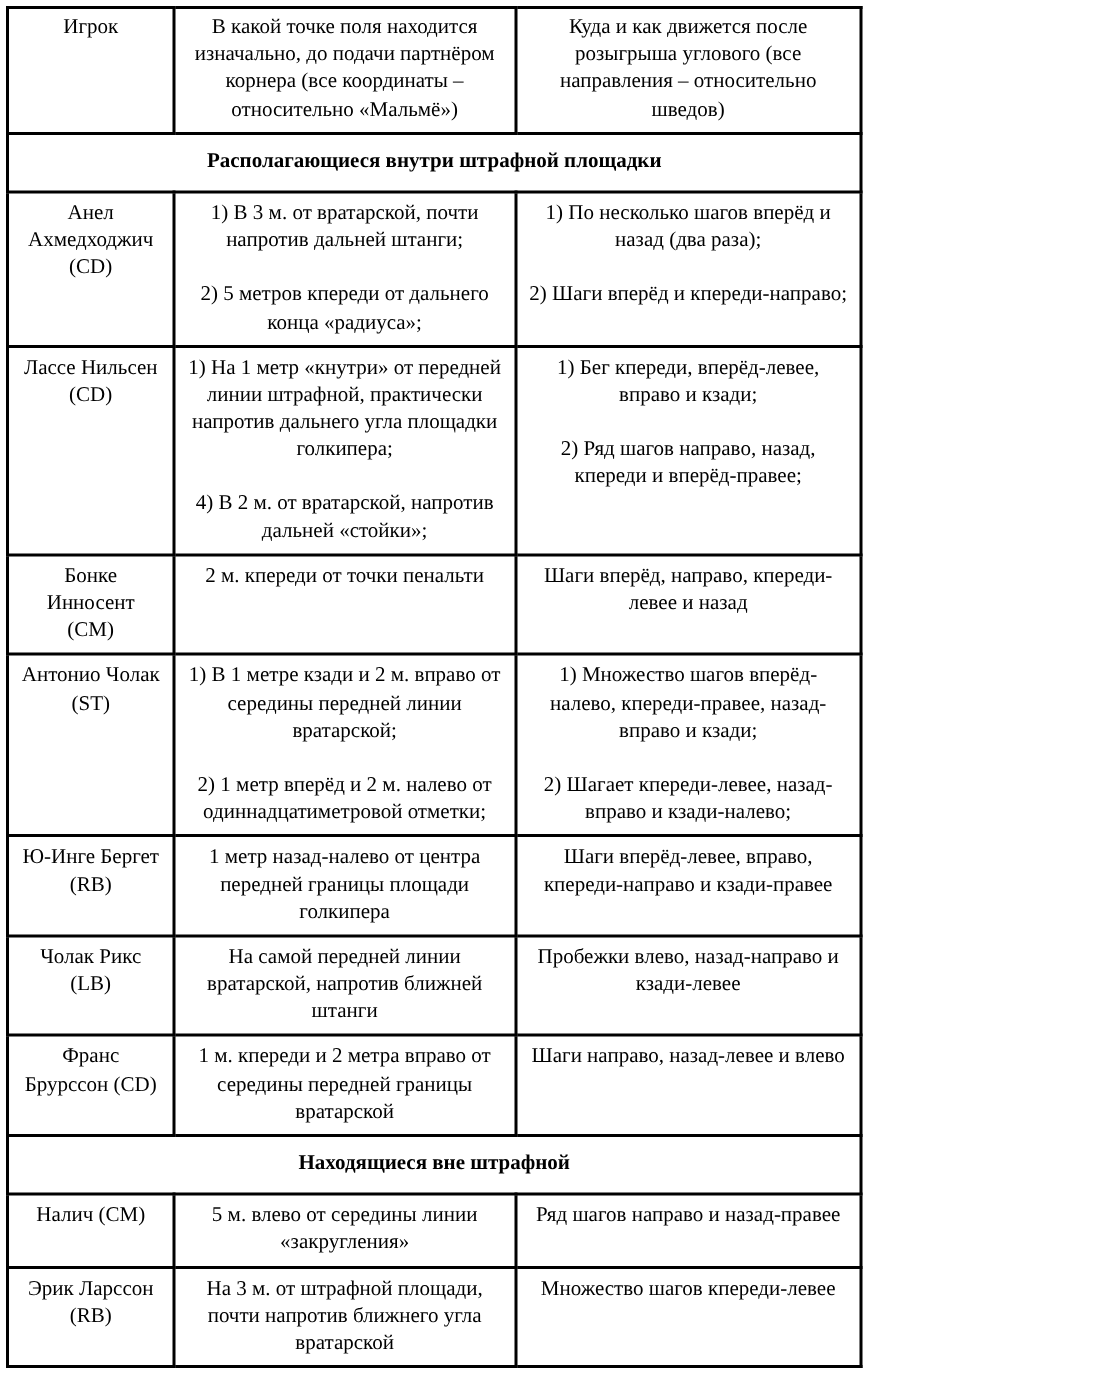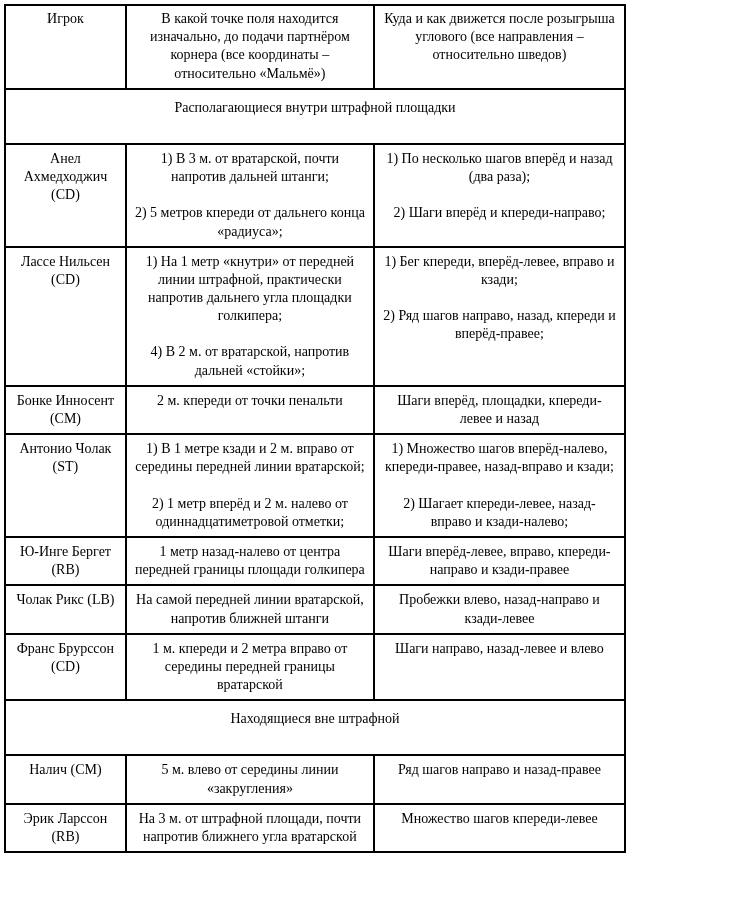--- a/index.html
+++ b/index.html
@@ -9,40 +9,41 @@
   }
   body {
     width: 730px;
     font-family: "Liberation Serif", serif;
     font-size: 14px;
     color: #000000;
   }
   table.doc-table {
     border-collapse: collapse;
     table-layout: fixed;
-    width: 622px;
+    width: 571px;
     margin: 4px;
   }
   col.c-player   { width: 19.5%; }
   col.c-position { width: 40.0%; }
   col.c-movement { width: 40.5%; }
   th, td {
     border: 2px solid #000000;
     text-align: center;
     vertical-align: top;
     padding: 5px 8px;
     line-height: 1.3;
     font-weight: normal;
     word-wrap: break-word;
   }
   th {
     padding-top: 4px;
   }
   td.section {
-    padding: 9px 8px 26px 8px;
+    padding: 9px 8px 10px 8px;
+    font-weight: bold;
   }
   td p {
     margin: 0 0 18px 0;
   }
   td p:last-child {
     margin-bottom: 0;
   }
   tr.data-row td {
     min-height: 28px;
   }
@@ -94,21 +95,21 @@
         </td>
       </tr>
       <tr class="data-row">
         <td>
           <p>Бонке Инносент (СМ)</p>
         </td>
         <td>
           <p>2 м. кпереди от точки пенальти</p>
         </td>
         <td>
-          <p>Шаги вперёд, площадки, кпереди-левее и назад</p>
+          <p>Шаги вперёд, направо, кпереди-левее и назад</p>
         </td>
       </tr>
       <tr class="data-row">
         <td>
           <p>Антонио Чолак (ST)</p>
         </td>
         <td>
           <p>1) В 1 метре кзади и 2 м. вправо от середины передней линии вратарской;</p>
           <p>2) 1 метр вперёд и 2 м. налево от одиннадцатиметровой отметки;</p>
         </td>

